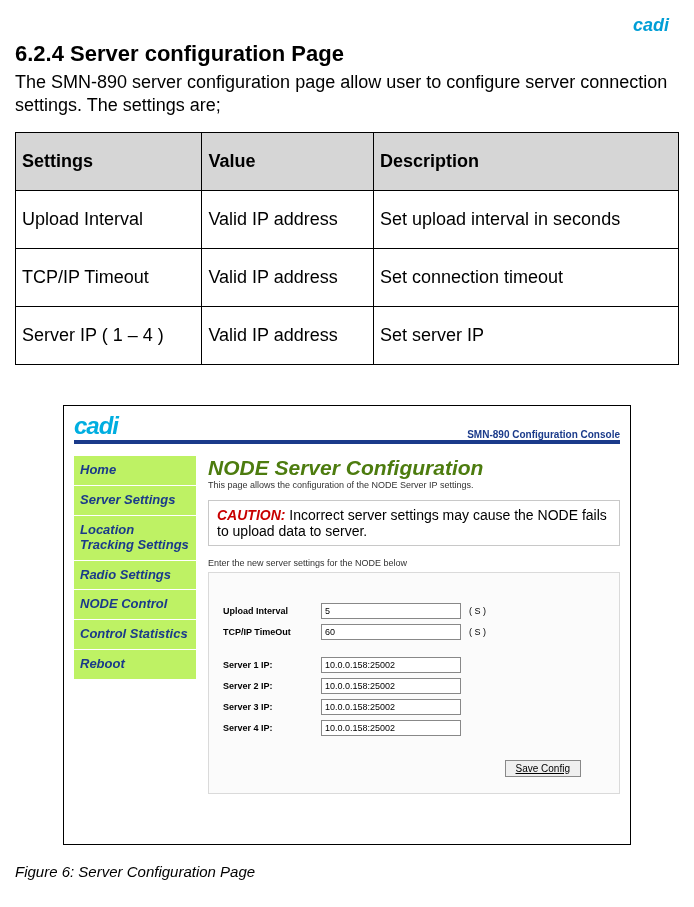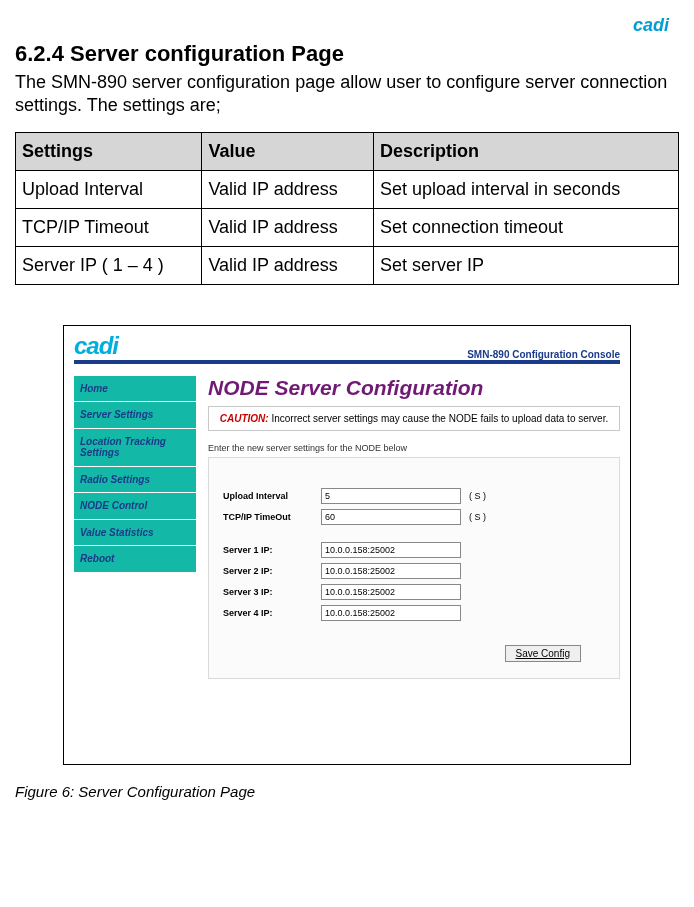--- a/index.html
+++ b/index.html
@@ -32,21 +32,21 @@
       margin-bottom: 14px;
     }
     table.settings-table {
       width: 100%;
       border-collapse: collapse;
       margin-bottom: 40px;
     }
     table.settings-table th,
     table.settings-table td {
       border: 1px solid #000;
-      padding: 8px 6px;
+      padding: 18px 6px;
       font-size: 18px;
       text-align: left;
       vertical-align: top;
     }
     table.settings-table th {
       background: #d6d6d6;
       font-weight: bold;
     }
     
     .shot-wrap {
@@ -85,50 +85,49 @@
       padding: 12px 10px 20px 10px;
       gap: 12px;
       min-height: 400px;
     }
     .shot-sidebar {
       width: 122px;
       flex-shrink: 0;
     }
     .side-item {
       display: block;
-      background: #14b8a6;
+      background: #bef264;
       color: #1a3a8a;
-      font-size: 10px;
+      font-size: 13px;
       font-weight: bold;
       font-style: italic;
       padding: 7px 6px;
       border-bottom: 1px solid #fff;
       line-height: 1.15;
       cursor: pointer;
     }
     .side-item:last-child { border-bottom: none; }
     .shot-main { flex: 1; font-size: 9px; }
     .main-title {
       font-size: 21px;
       font-weight: bold;
       font-style: italic;
-      color: #701a75;
-      margin-bottom: 6px;
+      color: #4d7c0f;
+      margin-bottom: 0;
     }
     .main-sub {
       font-size: 9px;
       margin-bottom: 10px;
       color: #333;
     }
     .caution-box {
       border: 1px solid #c8c8c8;
       padding: 6px 8px;
       margin-bottom: 12px;
-      font-size: 10px;
-      text-align: center;
+      font-size: 14px;
     }
     .caution-label {
       color: #c80000;
       font-weight: bold;
       font-style: italic;
     }
     .enter-text {
       font-size: 9px;
       margin-bottom: 4px;
       color: #333;
@@ -225,25 +224,26 @@
     <span class="shot-console-label">SMN-890 Configuration Console</span>
   </div>
   <div class="shot-blue-bar"></div>
   <div class="shot-body">
     <div class="shot-sidebar">
       <span class="side-item">Home</span>
       <span class="side-item">Server Settings</span>
       <span class="side-item">Location Tracking Settings</span>
       <span class="side-item">Radio Settings</span>
       <span class="side-item">NODE Control</span>
-      <span class="side-item">Value Statistics</span>
+      <span class="side-item">Control Statistics</span>
       <span class="side-item">Reboot</span>
     </div>
     <div class="shot-main">
       <div class="main-title">NODE Server Configuration</div>
+      <div class="main-sub">This page allows the configuration of the NODE Server IP settings.</div>
       <div class="caution-box">
         <span class="caution-label">CAUTION:</span><span> Incorrect server settings may cause the NODE fails to upload data to server.</span>
       </div>
       <div class="enter-text">Enter the new server settings for the NODE below</div>
       <div class="form-region">
         <div class="form-row">
           <span class="form-label">Upload Interval</span>
           <input class="form-input" value="5" style="">
           <span class="unit">( S )</span>
         </div>

